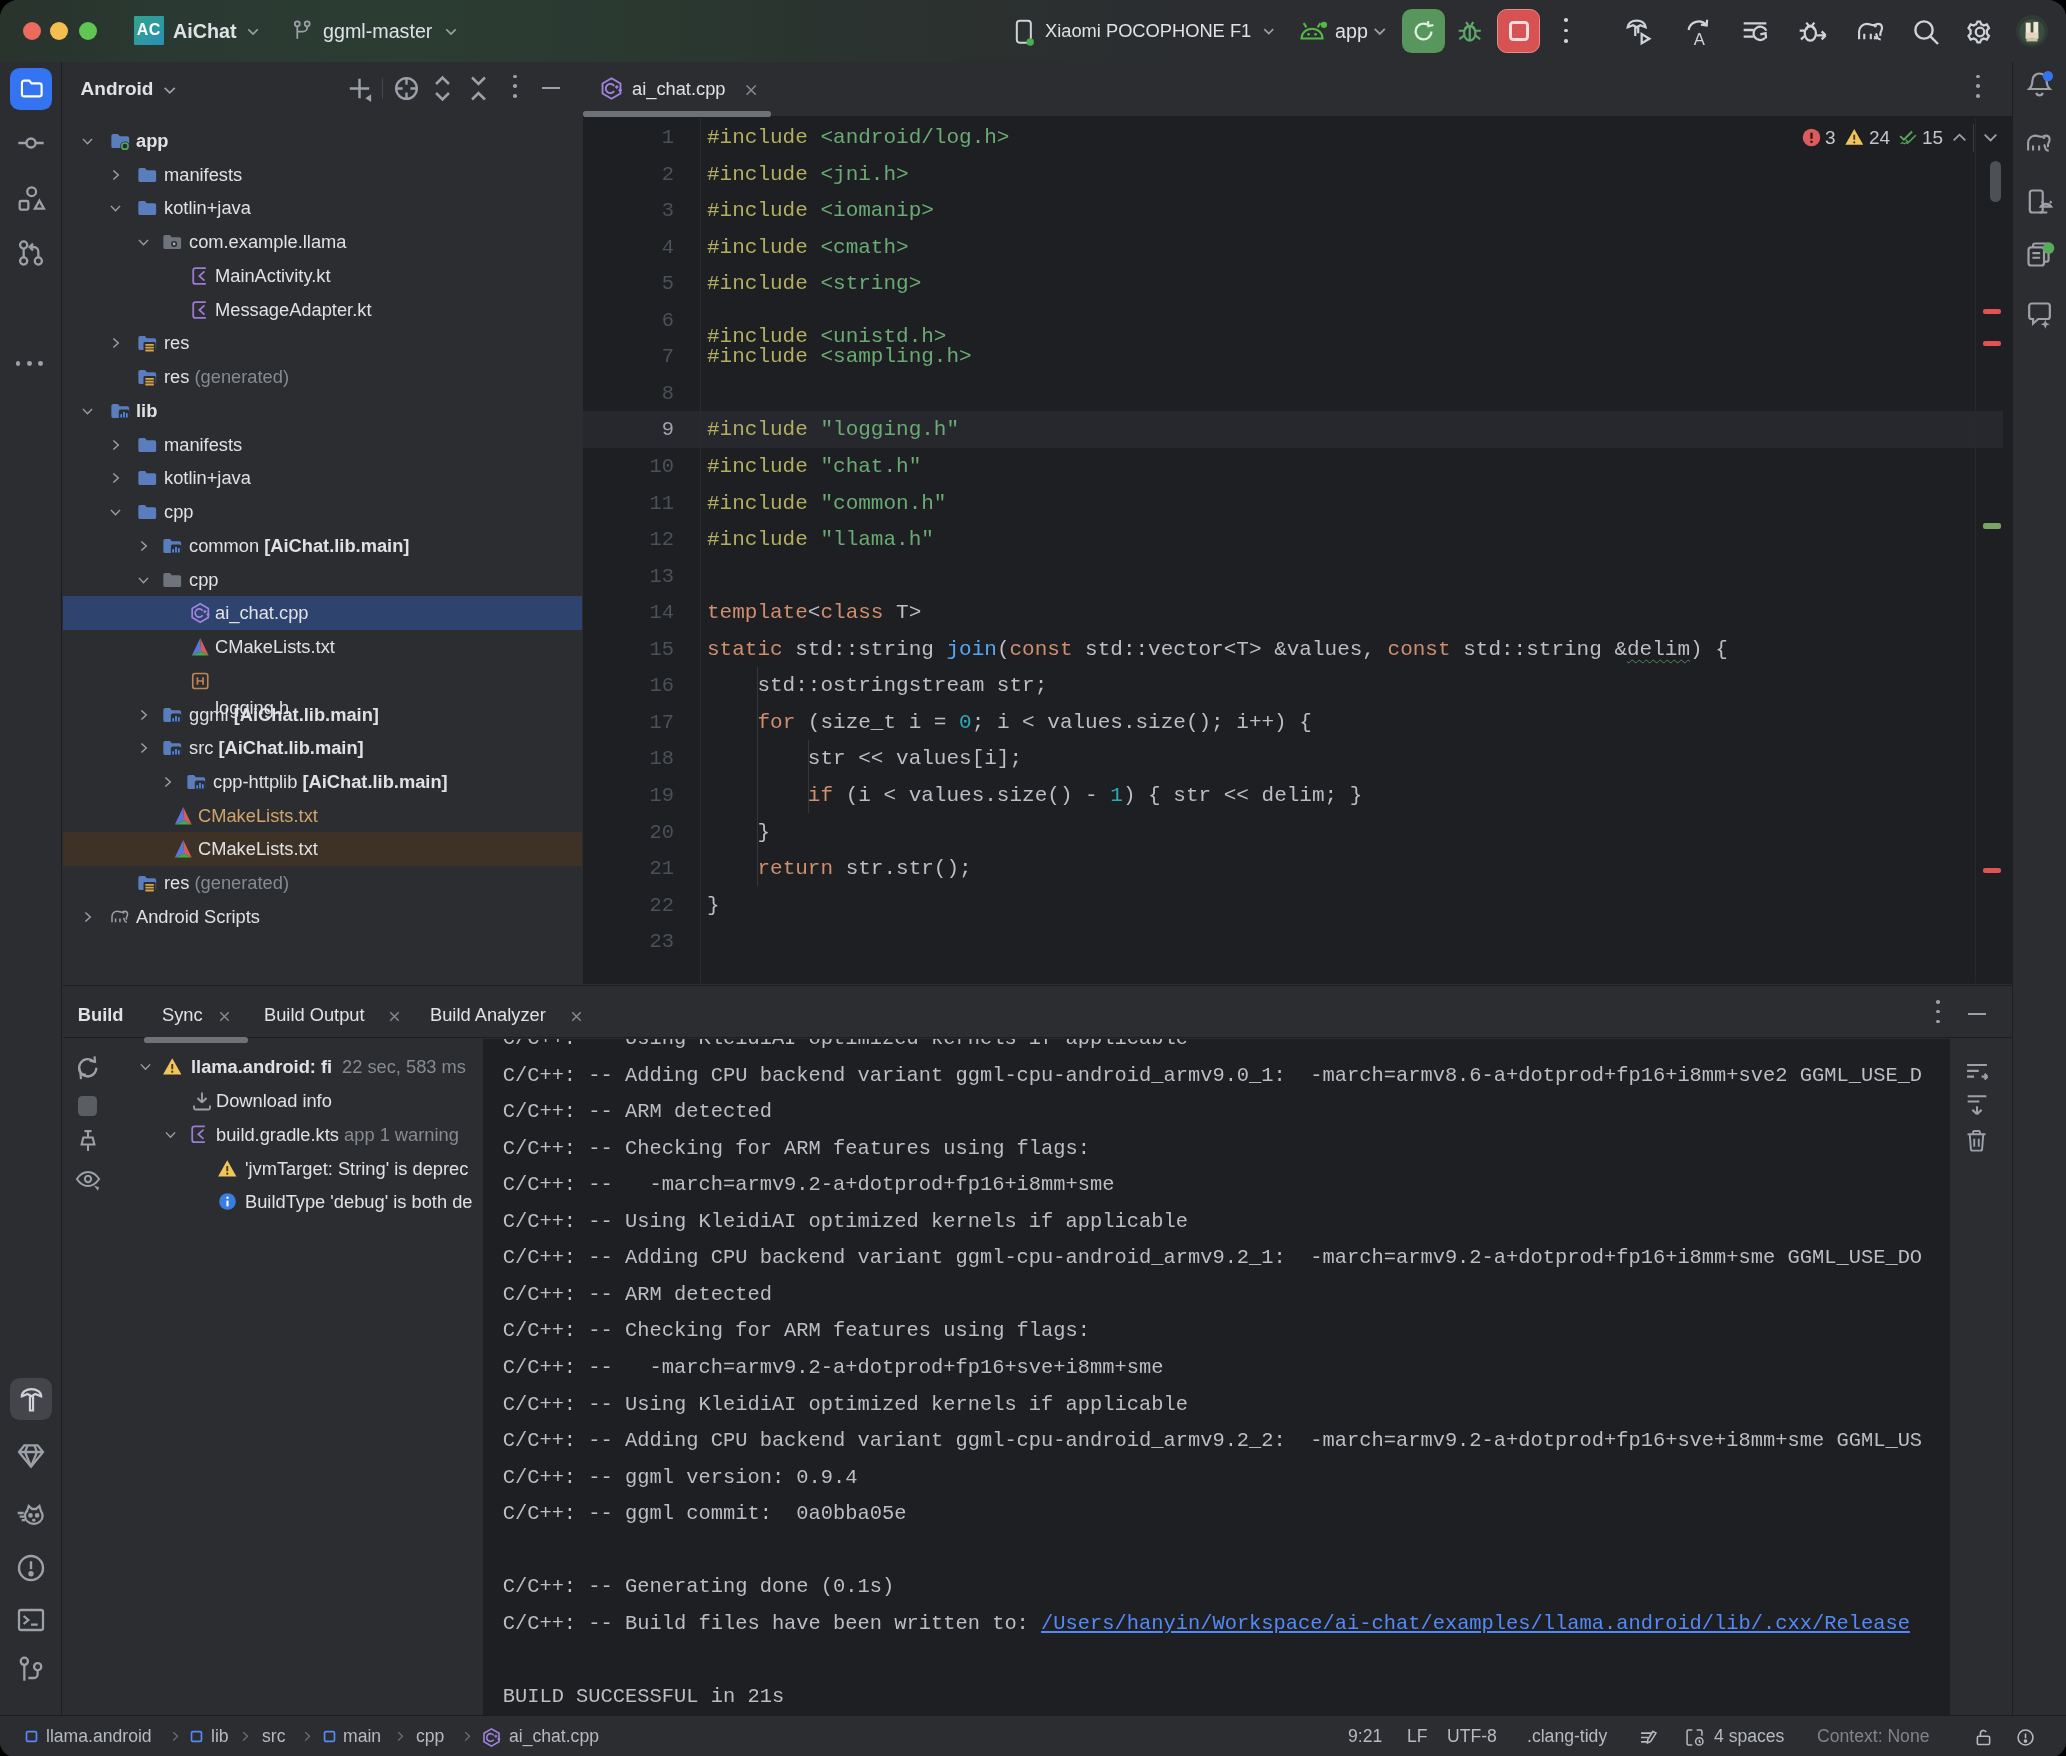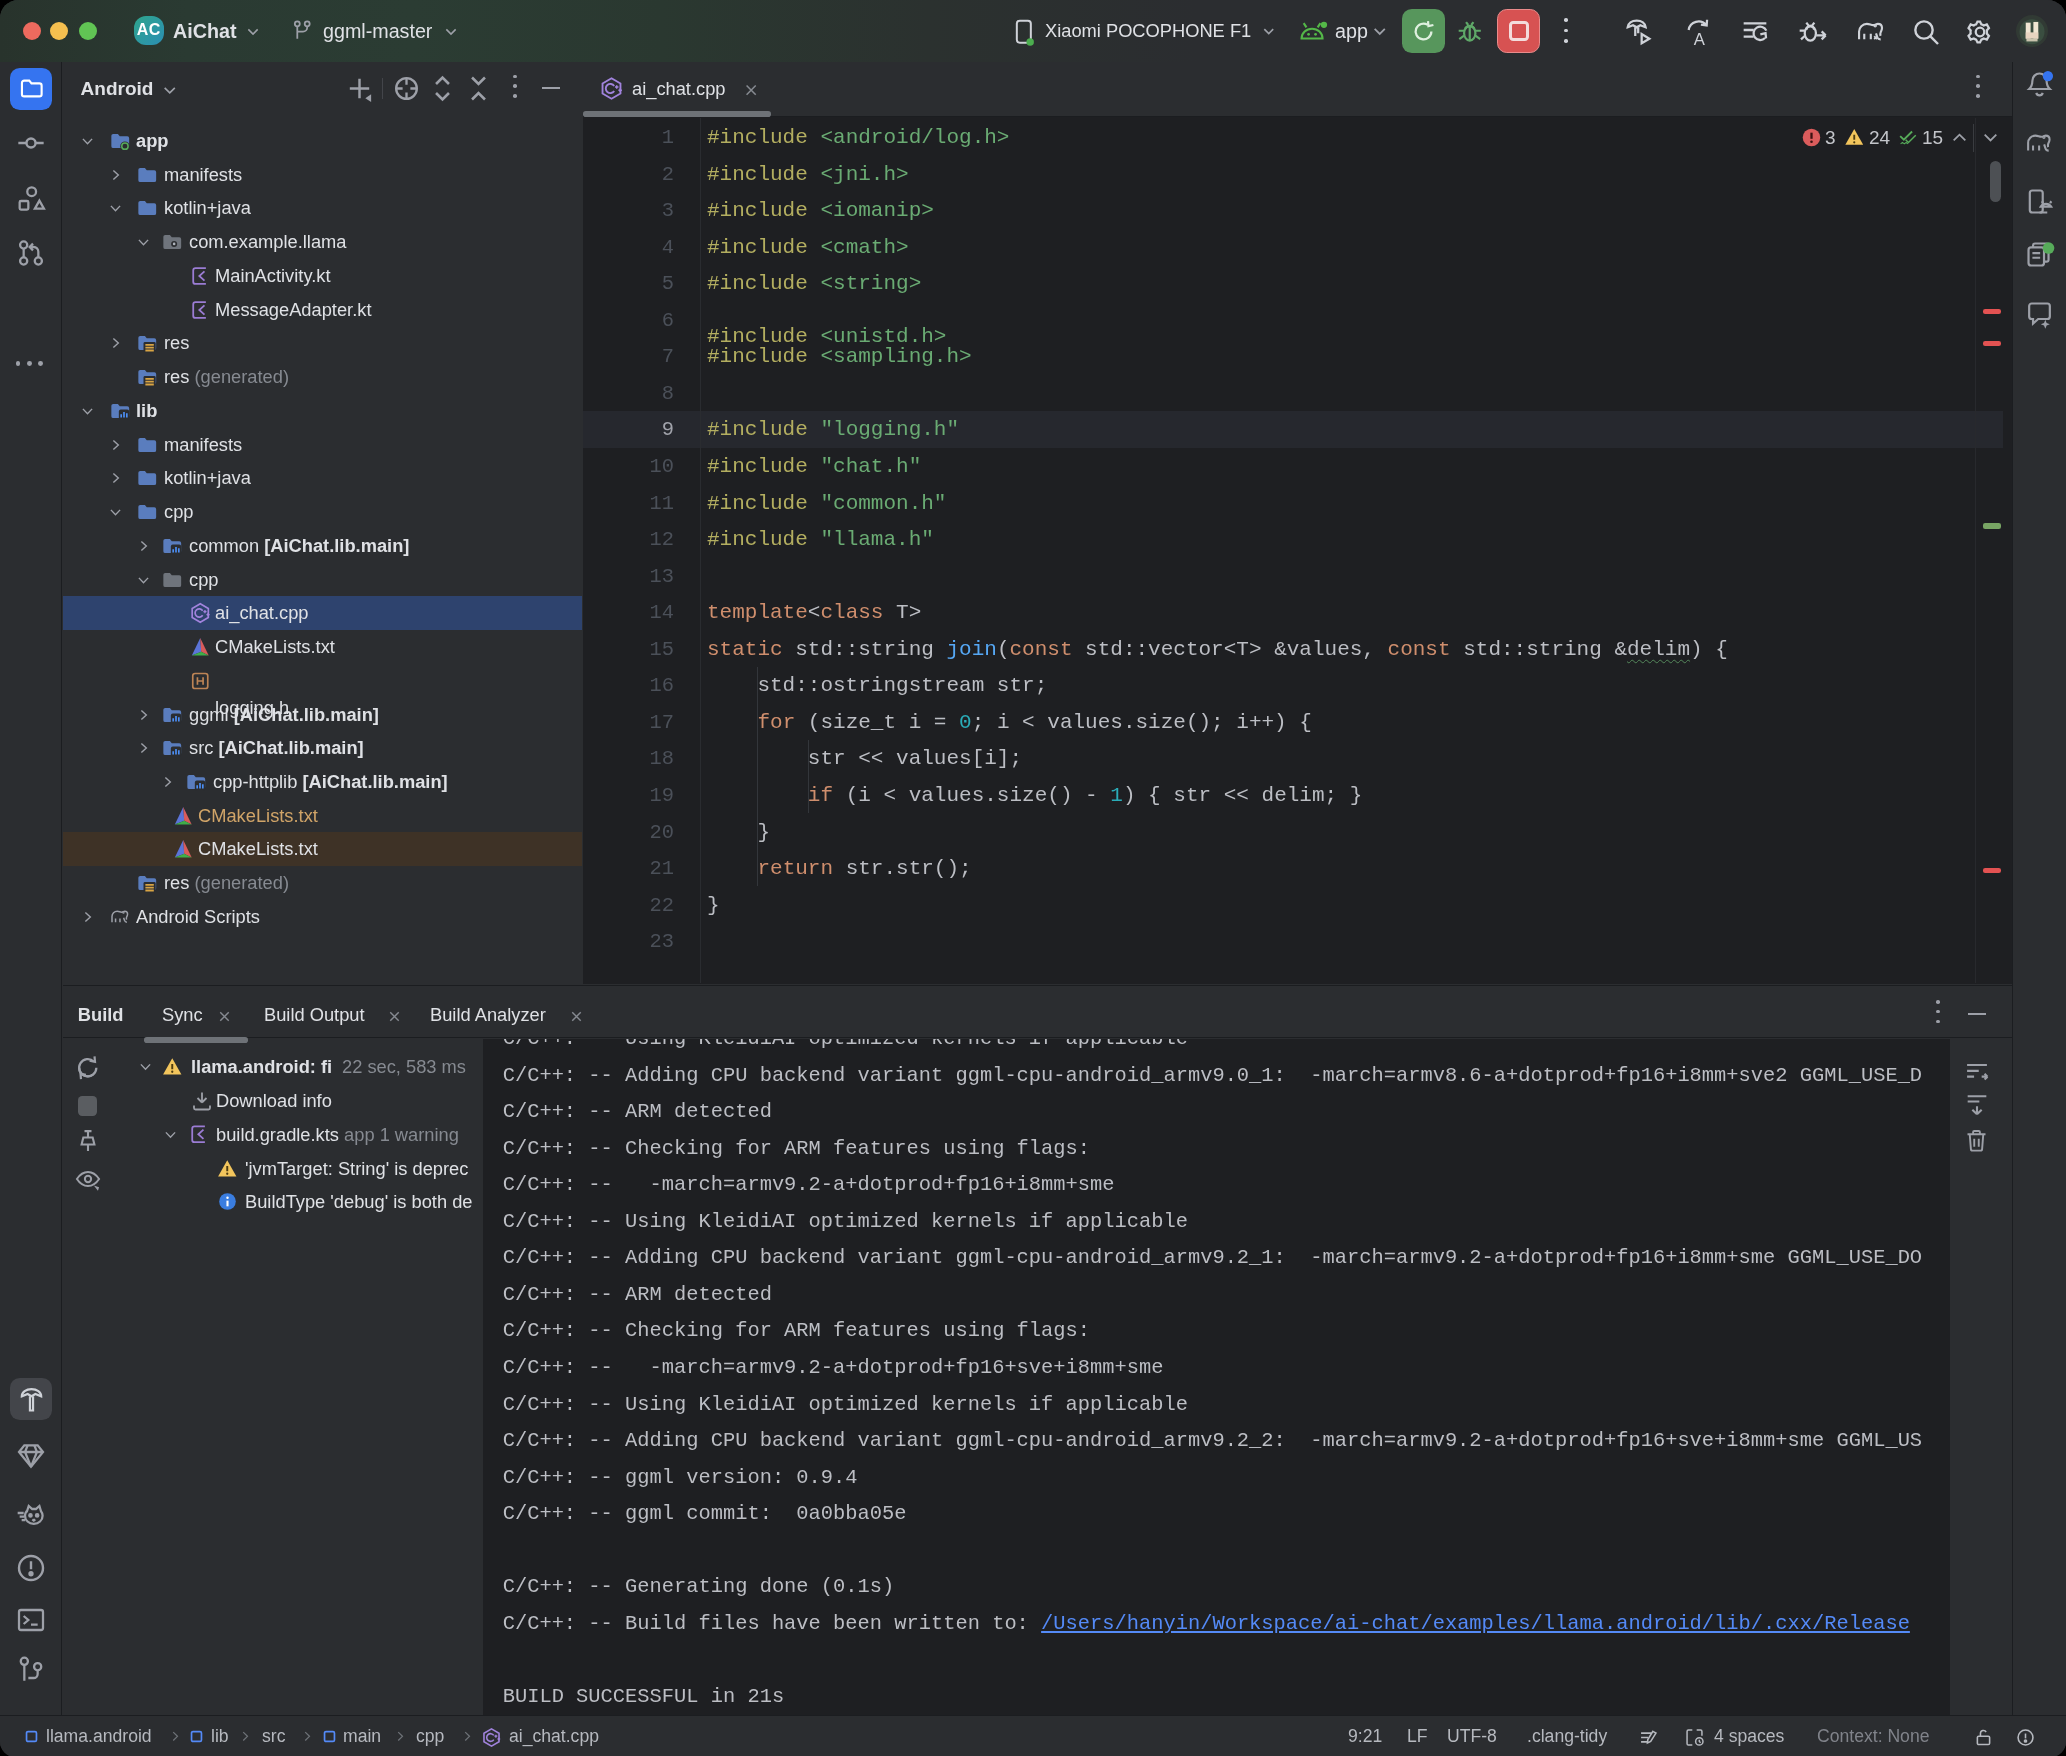--- a/index.html
+++ b/index.html
@@ -8,21 +8,21 @@
   .win { position:absolute; left:0; top:0; width:2066px; height:1757px;
          background:#2b2d30; border-radius:18.3px 18.3px 15.5px 15.5px; overflow:hidden; }
   .abs { position:absolute; }
   .row { position:absolute; display:flex; align-items:center; }
   svg { display:block; }
   
   .titlebar { position:absolute; left:0; top:0; width:2066px; height:62px;
     background:linear-gradient(90deg,#28332c 0%,#2a3a32 9%,#2b3c33 20%,#2a3830 32%,#2b312f 45%,#2b2d30 58%,#2b2d30 100%);
   }
   .tl { position:absolute; top:22px; width:18.3px; height:18.3px; border-radius:50%; }
-  .acbadge { position:absolute; left:134px; top:15.5px; width:29.5px; height:29.5px; border-radius:12px;
+  .acbadge { position:absolute; left:134px; top:15.5px; width:29.5px; height:29.5px; border-radius:1px;
     background:linear-gradient(135deg,#2fa58c,#2b8fb5); color:#fff; font-size:16px; font-weight:700;
     display:flex; align-items:center; justify-content:center; letter-spacing:0.4px;}
   .tbtext { position:absolute; top:0; height:62px; display:flex; align-items:center; font-size:19.7px; }
   
   .leftstrip { position:absolute; left:0; top:62px; width:62px; height:1653px; background:#2b2d30; border-right:1.4px solid #1b1d20; }
   .rightstrip { position:absolute; left:2012px; top:62px; width:54px; height:1653px; background:#2b2d30; border-left:1.4px solid #1b1d20; }
   
   .project { position:absolute; left:63px; top:62px; width:519px; height:922px; background:#2b2d30; }
   .trow { position:absolute; left:0; width:519px; height:34px; }
   .trow .lbl { position:absolute; font-size:18.3px; white-space:nowrap; }

